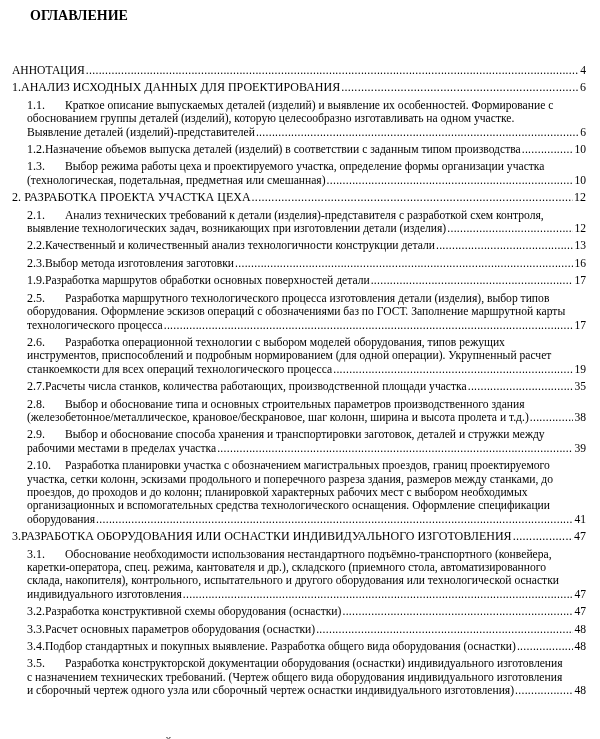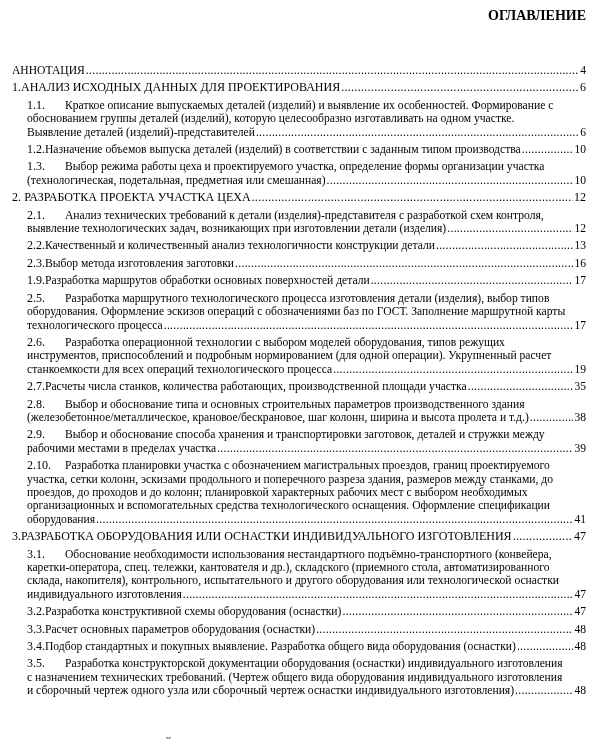--- a/index.html
+++ b/index.html
@@ -3,21 +3,21 @@
 <meta charset="utf-8">
 <style>
   html, body { margin: 0; padding: 0; background: #ffffff; }
   body {
     width: 600px; height: 739px; overflow: hidden;
     font-family: "Liberation Serif", "DejaVu Serif", serif;
     color: #000; font-size: 11.6px; line-height: 13.4px;
   }
   .page { position: relative; padding: 8px 14px 0 12px; }
   .title {
-    text-align: right; font-weight: bold; font-size: 14px;
+    text-align: left; font-weight: bold; font-size: 14px;
     line-height: 16px; margin: 0 0 1px 0; padding-left: 18px;
   }
   .entry { position: relative; }
   .lvl0 { margin-bottom: 4px; margin-top: 40px; }
   .lvl1 { margin-bottom: 4px; font-size: 12px; }
   .lvl2 { margin-bottom: 4px; padding-left: 15px; }
   .line {
     display: flex; align-items: flex-end; white-space: nowrap;
   }
   .num { display: inline-block; }
@@ -215,21 +215,21 @@
           <span class="leader"></span>
           <span class="page-no">47</span>
         </div>
       </div>
       <div class="entry lvl2">
         <div class="line">
           <span class="num">3.1.</span>
           <span>Обоснование необходимости использования нестандартного подъёмно-транспортного (конвейера,</span>
         </div>
         <div class="line">
-          <span>каретки-оператора, спец. тележки, кантователя и др.), складского (приемного стола, автоматизированного</span>
+          <span>каретки-оператора, спец. режима, кантователя и др.), складского (приемного стола, автоматизированного</span>
         </div>
         <div class="line">
           <span>склада, накопителя), контрольного, испытательного и другого оборудования или технологической оснастки</span>
         </div>
         <div class="last-line">
           <span>индивидуального изготовления</span>
           <span class="leader"></span>
           <span class="page-no">47</span>
         </div>
       </div>

